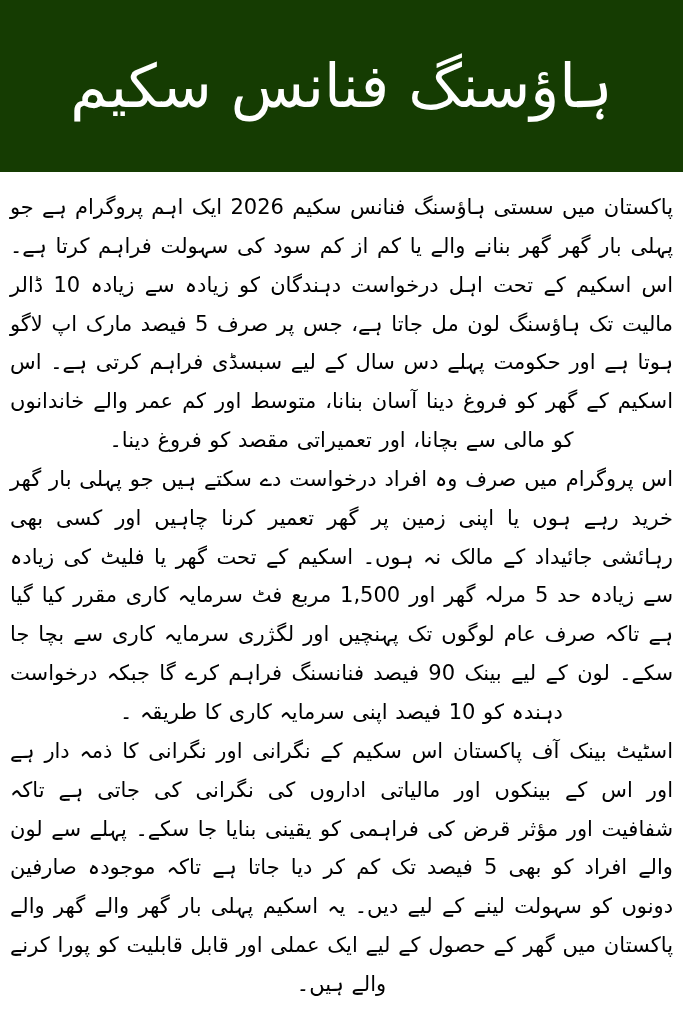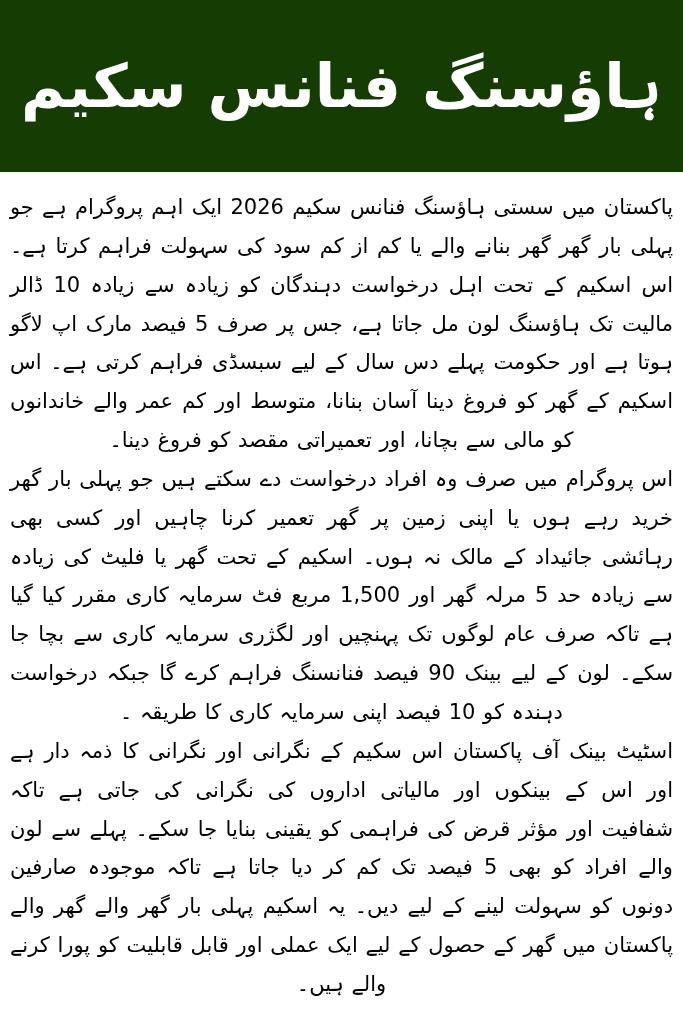--- a/index.html
+++ b/index.html
@@ -24,21 +24,21 @@
     display: flex;
     align-items: center;
     justify-content: center;
     flex: 0 0 auto;
   }
   .banner h1 {
     margin: 0;
     padding: 0 10px;
     color: #ffffff;
     font-size: 60px;
-    font-weight: 700;
+    font-weight: 400;
     line-height: 1.1;
     direction: rtl;
     white-space: nowrap;
     letter-spacing: 1px;
     text-align: left;
   }
   .article {
     flex: 1 1 auto;
     padding: 16px 10px 10px 10px;
     direction: rtl;

